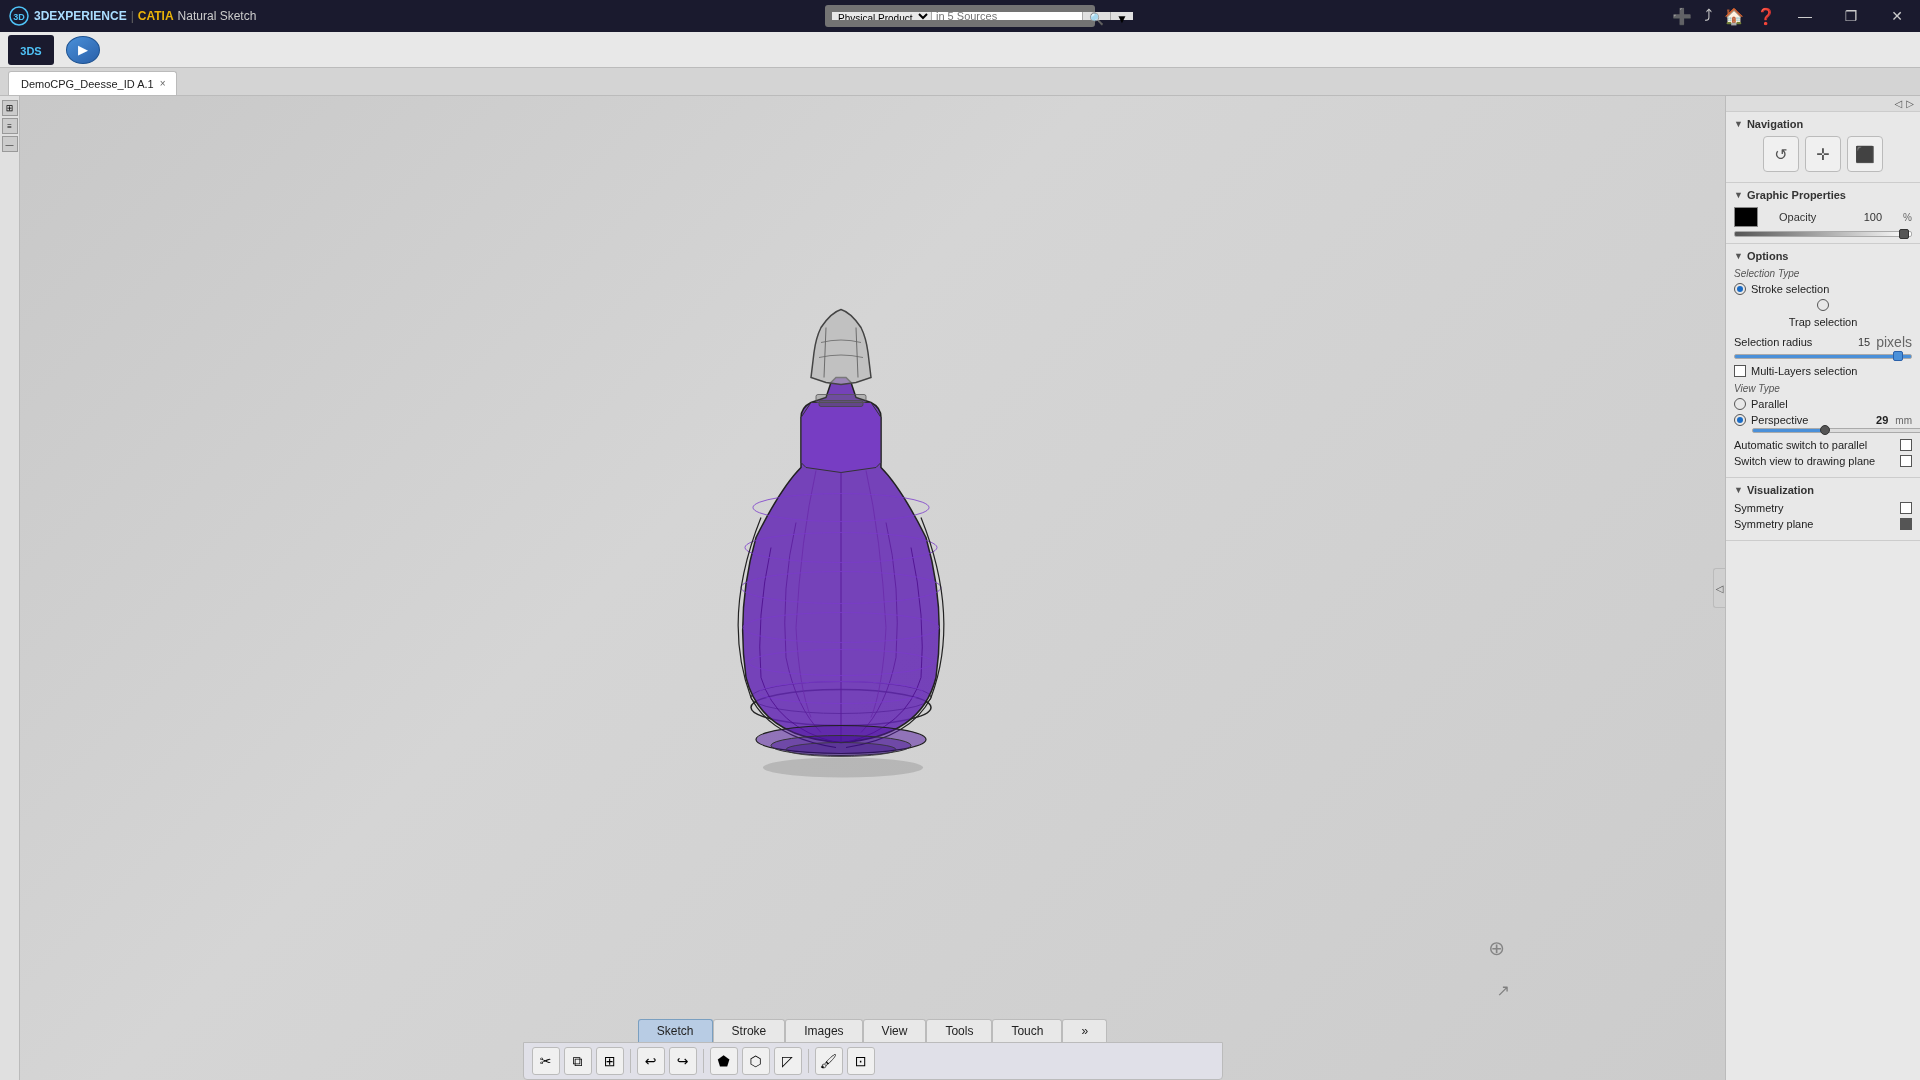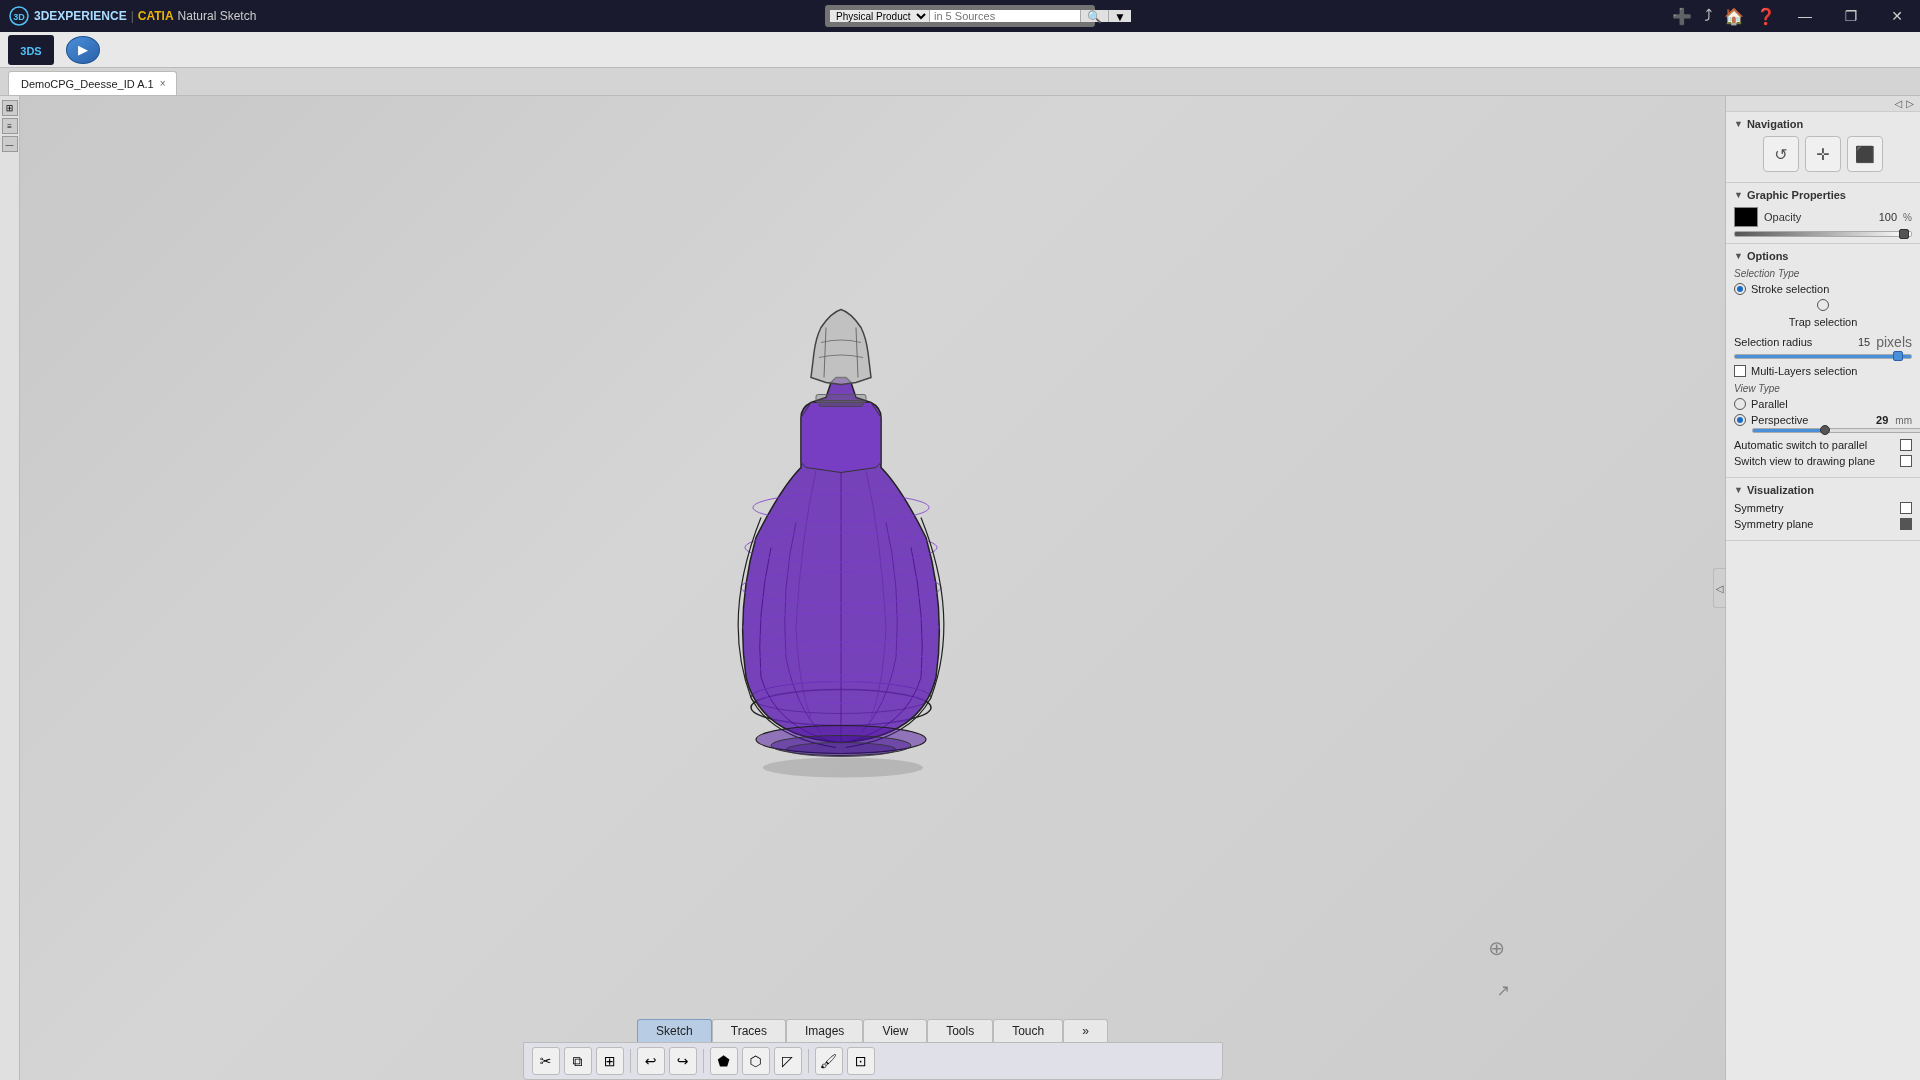--- a/index.html
+++ b/index.html
@@ -235,21 +235,21 @@
       cursor: pointer;
       display: flex; align-items: center; justify-content: center;
       font-size: 16px;
       color: #555;
     }
 
     
     .color-row {
       display: flex;
       align-items: center;
-      gap: 6px;
+      gap: 21px;
       margin-bottom: 4px;
     }
     .color-swatch {
       width: 24px; height: 20px;
       background: #000;
       border: 1px solid #888;
       cursor: pointer;
     }
     .opacity-label { font-size: 11px; color: #333; flex: 1; }
     .opacity-value { font-size: 11px; color: #333; }
@@ -425,21 +425,21 @@
       <circle cx="10" cy="10" r="9" fill="#1a1a2e" stroke="#4fc3f7" stroke-width="1.5"></circle>
       <text x="10" y="14" text-anchor="middle" fill="#4fc3f7" font-size="9" font-weight="bold">3D</text>
     </svg>
   </div>
 
   <span style="color:#aaddff;font-weight:bold;font-size:12px;">3DEXPERIENCE</span>
   <span style="color:#666;margin:0 4px;">|</span>
   <span style="color:#eab308;font-weight:bold;font-size:12px;">CATIA</span>
   <span style="color:#ccc;margin-left:4px;font-size:12px;">Natural Sketch</span>
 
-  <div style="position:absolute;left:50%;transform:translateX(-50%);display:flex;align-items:flex-end;background:#c4b5fd;border:5px solid #737373;border-radius:3px;height:22px;width:270px;">
+  <div style="position:absolute;left:50%;transform:translateX(-50%);display:flex;align-items:flex-end;background:#c4b5fd;border:7px solid #737373;border-radius:3px;height:22px;width:270px;">
     <select style="border:none;background:#e8e8e8;font-size:10px;height:100%;padding:0 2px;border-right:1px solid #aaa;max-width:110px;">
       <option>Physical Product</option>
     </select>
     <input type="text" style="border: none; outline: none; font-size: 11px; padding: 0px 4px; flex: 1 1 0%; height: 100%;" placeholder="in 5 Sources">
     <button style="background:#e0e0e0;border:none;border-left:1px solid #aaa;height:100%;padding:0 6px;cursor:pointer;font-size:12px;">🔍</button>
     <button style="background:#e0e0e0;border:none;border-left:1px solid #aaa;height:100%;padding:0 5px;cursor:pointer;font-size:12px;">▼</button>
   </div>
 
   <div class="right-icons">
     <button style="background:none;border:none;color:#ccc;cursor:pointer;font-size:16px;padding:0 4px;">➕</button>
@@ -529,21 +529,21 @@
       </svg>
     </div>
 
     <div class="cursor-indicator">⊕</div>
     <div class="diag-arrow">↗</div>
 
     <div id="bottom-toolbar">
 
       <div id="bottom-tabs">
           <div class="btab active">Sketch</div>
-          <div class="btab">Traces</div>
+          <div class="btab">Stroke</div>
           <div class="btab">Images</div>
           <div class="btab">View</div>
           <div class="btab">Tools</div>
           <div class="btab">Touch</div>
           <div class="btab">»</div>
         </div>
 
       <div id="bottom-icons">
           <button class="tool-btn">✂</button>
           <button class="tool-btn">⧉</button>

